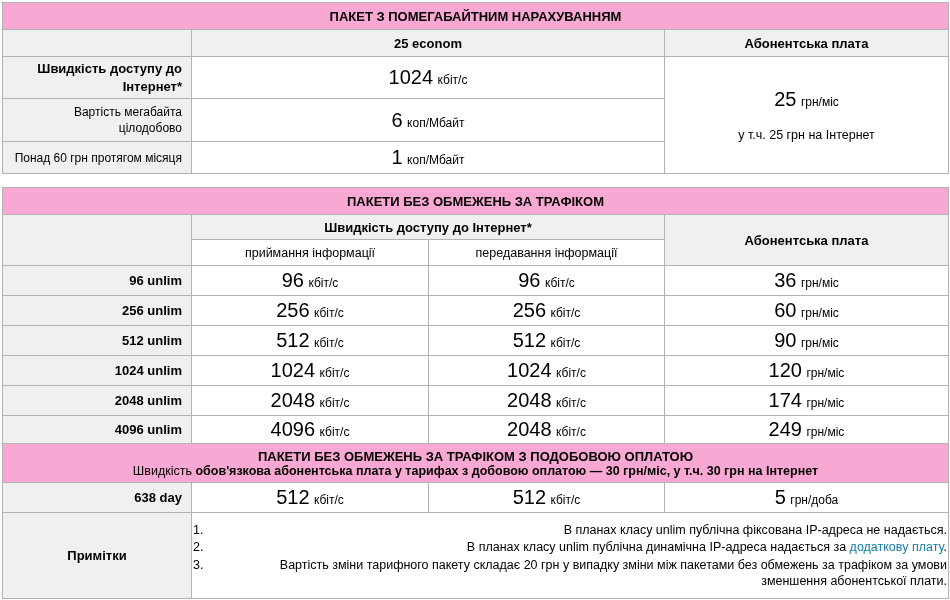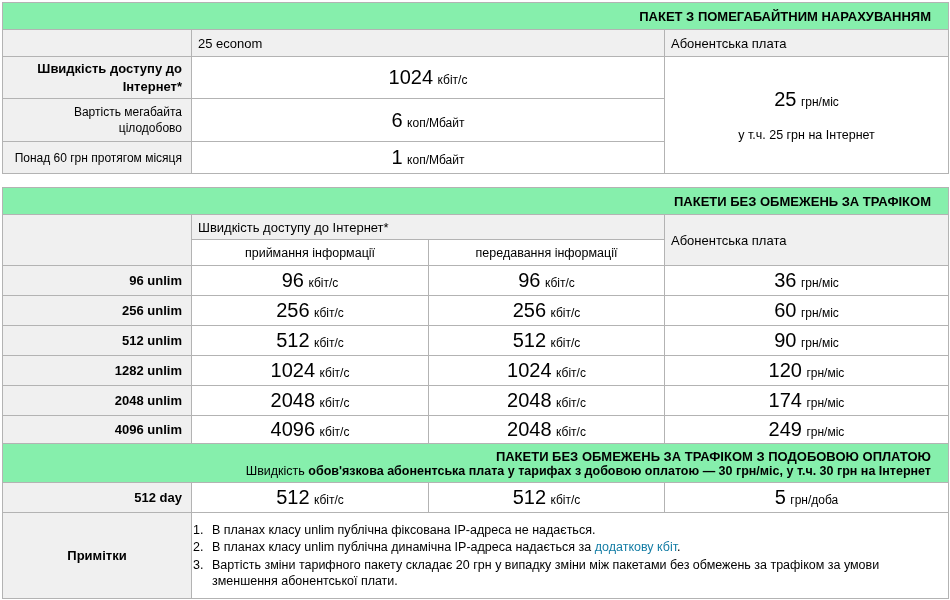--- a/index.html
+++ b/index.html
@@ -1,32 +1,32 @@
 <!DOCTYPE html>
 <html><head>
 <meta charset="utf-8">
 <style>
   html,body{margin:0;padding:0;background:#ffffff;}
   body{width:950px;height:600px;overflow:hidden;font-family:"Liberation Sans","DejaVu Sans",sans-serif;color:#000;}
   .page{width:946px;margin:2px;}
   table.tbl{border-collapse:collapse;width:946px;table-layout:fixed;}
   table.tbl td{border:1px solid #b3b3b3;vertical-align:middle;overflow:hidden;}
-  .sec-title{background:#86efac;font-weight:bold;font-size:13px;padding:4px 17px;text-align:right;}
+  .sec-title{background:#f9a8d4;font-weight:bold;font-size:13px;padding:4px 17px;text-align:center;}
   .sec-title .sub{font-weight:normal;font-size:12.5px;}
-  .col-head{background:#f0f0f0;font-weight:normal;font-size:13px;text-align:left;padding:3px 6px;}
+  .col-head{background:#f0f0f0;font-weight:bold;font-size:13px;text-align:center;padding:3px 6px;}
   .sub-head{background:#ffffff;font-size:12.5px;text-align:center;padding:3px 0;}
   .lbl{background:#f0f0f0;font-size:12px;text-align:right;padding:3px 9px 3px 5px;line-height:1.35;}
   .lbl.b{font-weight:bold;font-size:13px;}
   .lbl.center{text-align:center;padding:3px 6px;}
   .val{background:#ffffff;text-align:center;padding:2px 4px;}
   .num{font-size:20px;letter-spacing:0px;}
   .unit{font-size:12px;margin-top:23px;}
   .fee-note{font-size:12.5px;margin-top:17px;}
   .notes{background:#ffffff;font-size:12.5px;vertical-align:middle;}
-  .notes ol{margin:6px 0 6px 0;padding-left:14px;}
+  .notes ol{margin:6px 0 6px 0;padding-left:14px;text-align:right;}
   .notes li{padding-left:5px;margin:1px 0;line-height:1.3;}
   a.tlink{color:#147da5;text-decoration:none;cursor:pointer;}
   .gap{height:13px;}
   .sub .b2{font-weight:bold;}
 </style>
 </head>
 <body>
 
 <div class="page">
 
@@ -111,21 +111,21 @@
         <td class="val"><span class="num">256</span> <span class="unit">кбіт/с</span></td>
         <td class="val"><span class="num">60</span> <span class="unit">грн/міс</span></td>
       </tr>
       <tr style="height:30px">
         <td class="lbl b">512 unlim</td>
         <td class="val"><span class="num">512</span> <span class="unit">кбіт/с</span></td>
         <td class="val"><span class="num">512</span> <span class="unit">кбіт/с</span></td>
         <td class="val"><span class="num">90</span> <span class="unit">грн/міс</span></td>
       </tr>
       <tr style="height:30px">
-        <td class="lbl b">1282 unlim</td>
+        <td class="lbl b">1024 unlim</td>
         <td class="val"><span class="num">1024</span> <span class="unit">кбіт/с</span></td>
         <td class="val"><span class="num">1024</span> <span class="unit">кбіт/с</span></td>
         <td class="val"><span class="num">120</span> <span class="unit">грн/міс</span></td>
       </tr>
       <tr style="height:30px">
         <td class="lbl b">2048 unlim</td>
         <td class="val"><span class="num">2048</span> <span class="unit">кбіт/с</span></td>
         <td class="val"><span class="num">2048</span> <span class="unit">кбіт/с</span></td>
         <td class="val"><span class="num">174</span> <span class="unit">грн/міс</span></td>
       </tr>
@@ -136,32 +136,32 @@
         <td class="val"><span class="num">249</span> <span class="unit">грн/міс</span></td>
       </tr>
 
       <tr style="height:39px">
         <td class="sec-title" colspan="4">
           <div>ПАКЕТИ БЕЗ ОБМЕЖЕНЬ ЗА ТРАФІКОМ З ПОДОБОВОЮ ОПЛАТОЮ</div>
           <div class="sub"><span>Швидкість </span><span class="b2">обов'язкова абонентська плата у тарифах з добовою оплатою — 30 грн/міс, у т.ч. 30 грн на Інтернет</span></div>
         </td>
       </tr>
       <tr style="height:30px">
-        <td class="lbl b">512 day</td>
+        <td class="lbl b">638 day</td>
         <td class="val"><span class="num">512</span> <span class="unit">кбіт/с</span></td>
         <td class="val"><span class="num">512</span> <span class="unit">кбіт/с</span></td>
         <td class="val"><span class="num">5</span> <span class="unit">грн/доба</span></td>
       </tr>
 
       <tr style="height:86px">
         <td class="lbl b center">Примітки</td>
         <td class="notes" colspan="3">
           <ol>
             <li><span>В планах класу unlim публічна фіксована IP-адреса не надається.</span></li>
-            <li><span>В планах класу unlim публічна динамічна IP-адреса надається за </span><a class="tlink" href="#">додаткову кбіт</a><span>.</span></li>
+            <li><span>В планах класу unlim публічна динамічна IP-адреса надається за </span><a class="tlink" href="#">додаткову плату</a><span>.</span></li>
             <li><span>Вартість зміни тарифного пакету складає 20 грн у випадку зміни між пакетами без обмежень за трафіком за умови зменшення абонентської плати.</span></li>
           </ol>
         </td>
       </tr>
     </tbody>
   </table>
 
 </div>
 
 </body></html>

